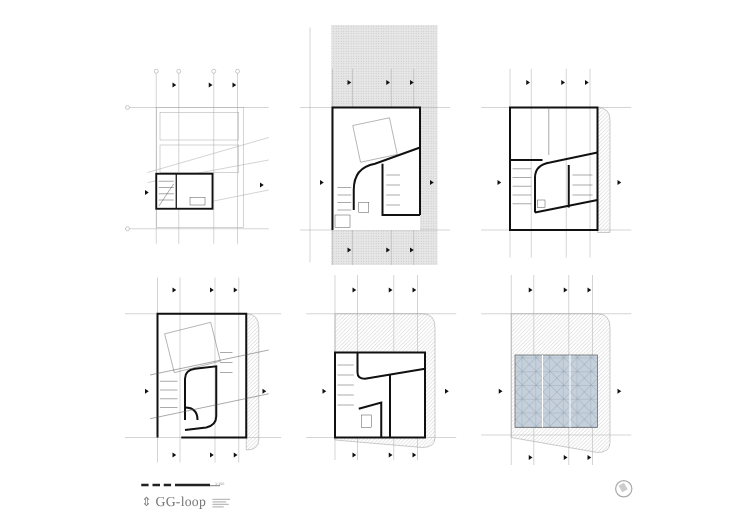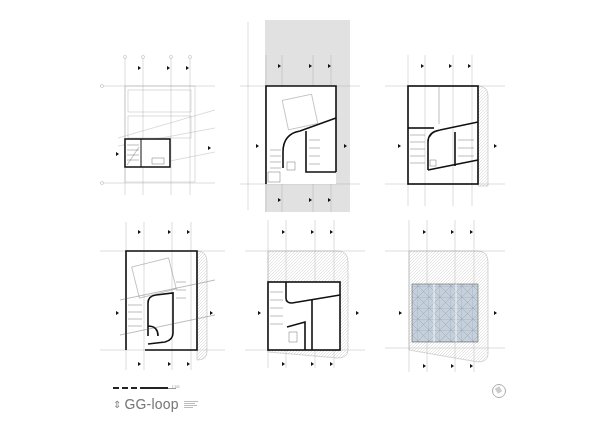--- a/index.html
+++ b/index.html
@@ -1,21 +1,21 @@
 <!DOCTYPE html>
 <html><head>
 <meta charset="utf-8">
 <style>
   html,body{margin:0;padding:0;background:#fff;}
   body{width:600px;height:424px;position:relative;overflow:hidden;font-family:"Liberation Sans",sans-serif;}
   .sheet{position:absolute;left:0;top:0;width:600px;height:424px;}
   svg{position:absolute;left:0;top:0;}
   .logo{position:absolute;left:113px;top:396px;display:flex;align-items:center;gap:3px;}
   .logo-mark{font-size:10px;color:#888;}
-  .logo-text{font-family:Liberation Sans, sans-serif;font-size:14px;color:#777;letter-spacing:0.2px;}
+  .logo-text{font-family:Liberation Serif, serif;font-size:11px;color:#777;letter-spacing:0.2px;}
   .logo-sub{display:flex;flex-direction:column;gap:1px;margin-left:2px;}
   .logo-sub span{display:block;height:1px;background:#bbb;}
   .scale{position:absolute;left:113px;top:387px;display:flex;align-items:center;}
   .scale span{display:block;height:2px;}
   .scale-label{position:absolute;left:172px;top:385px;font-size:3px;color:#999;}
   .north{position:absolute;left:492px;top:384px;width:12px;height:12px;border:1px solid #aaa;border-radius:50%;}
   .north::after{content:"";position:absolute;left:3px;top:2px;width:5px;height:6px;background:#ccc;transform:rotate(-30deg);}
 </style>
 </head>
 <body>

